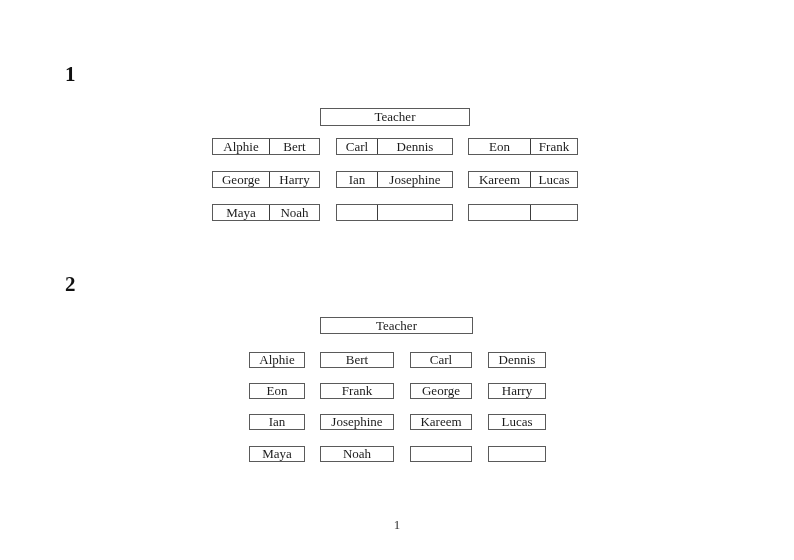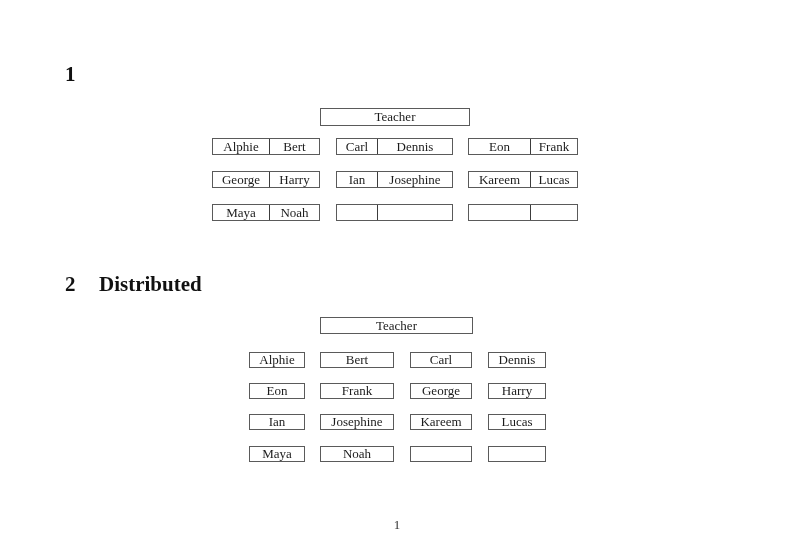--- a/index.html
+++ b/index.html
@@ -73,21 +73,20 @@
     <span class="seat" style="width:40px;"></span>
     <span class="seat right"></span>
   </div>
   <div class="box desk" style="left:468px; top:204px; width:110px; height:17px;">
     <span class="seat" style="width:61px;"></span>
     <span class="seat right"></span>
   </div>
 
   <div class="heading" style="top:272px;">
     <span class="num">2</span>
-    <span class="ttl">Distributed</span>
   </div>
 
   <div class="box" style="left:320px; top:317px; width:153px; height:17px;">Teacher</div>
 
   <div class="box" style="left:249px; top:352px; width:56px; height:16px;">Alphie</div>
   <div class="box" style="left:320px; top:352px; width:74px; height:16px;">Bert</div>
   <div class="box" style="left:410px; top:352px; width:62px; height:16px;">Carl</div>
   <div class="box" style="left:488px; top:352px; width:58px; height:16px;">Dennis</div>
 
   <div class="box" style="left:249px; top:383px; width:56px; height:16px;">Eon</div>

